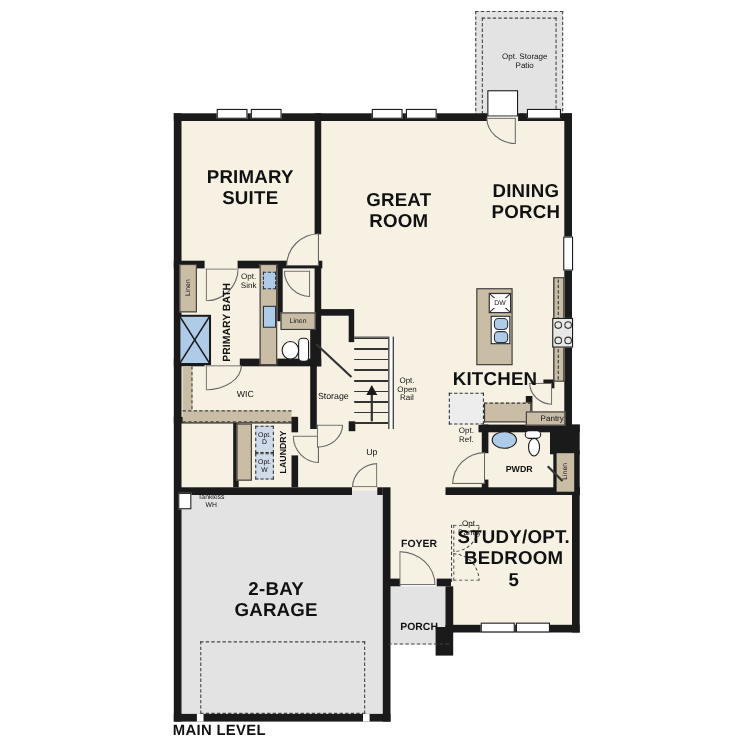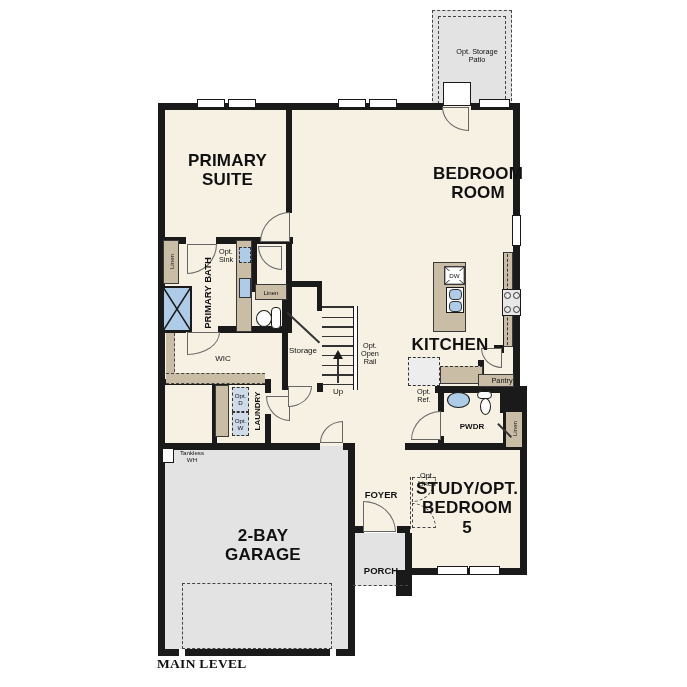--- a/index.html
+++ b/index.html
@@ -14,21 +14,21 @@
   .blue{background:#aecbe8;}
   .window{background:#ffffff;border:1.5px solid #1a1a1a;}
   .door{background:#f7f1e4;border:1.3px solid #666;}
   .door.tl{border-radius:100% 0 0 0;}
   .door.tr{border-radius:0 100% 0 0;}
   .door.br{border-radius:0 0 100% 0;}
   .door.bl{border-radius:0 0 0 100%;}
   .ddash{border:1.4px dashed #444;background:transparent;}
   .lbl{color:#111;text-align:center;line-height:1.13;display:flex;flex-direction:column;align-items:center;justify-content:center;}
   .b{font-weight:bold;}
-  .fs13{font-size:13.5px;letter-spacing:.3px;font-family:Liberation Serif, serif;}
+  .fs13{font-size:13.5px;letter-spacing:.3px;}
   .fs11{font-size:17px;letter-spacing:.2px;}
   .fs9{font-size:9.5px;}
   .fs8{font-size:8px;}
   .fs7{font-size:7.3px;}
   .fs6{font-size:6.2px;}
   .vert{transform:rotate(-90deg);white-space:nowrap;}
   .steps{background:repeating-linear-gradient(to bottom,#333 0 1.5px,transparent 1.5px 9.6px);border-top:1.5px solid #333;}
   .rail{background:#fff;border-left:1.5px solid #1a1a1a;border-right:1.5px solid #1a1a1a;}
   .line{background:#333;}
   .whitebox{background:#fff;border:1.5px solid #1a1a1a;}
@@ -173,34 +173,35 @@
   <div class="abs ddash" style="left:412px;top:477px;width:24px;height:25px;border-radius:0 0 100% 0;"></div>
   <div class="abs ddash" style="left:412px;top:503px;width:24px;height:25px;border-radius:0 100% 0 0;"></div>
   <div class="abs" style="left:410px;top:477px;width:0;height:52px;border-left:1.4px dashed #444;"></div>
 
   <div class="abs ddash" style="left:182px;top:583px;width:150px;height:66px;"></div>
   <div class="abs" style="left:179px;top:649px;width:6px;height:7px;background:#fff;"></div>
   <div class="abs" style="left:330px;top:649px;width:6px;height:7px;background:#fff;"></div>
   <div class="abs" style="left:353px;top:583px;width:55px;height:3px;border-bottom:1.5px dashed #444;"></div>
 
   <div class="abs lbl b fs11" style="left:185px;top:155px;width:85px;height:30px;">PRIMARY SUITE</div>
-  <div class="abs lbl b fs11" style="left:447px;top:168px;width:62px;height:30px;">BEDROOM ROOM</div>
+  <div class="abs lbl b fs11" style="left:330px;top:176px;width:65px;height:30px;">GREAT ROOM</div>
+  <div class="abs lbl b fs11" style="left:447px;top:168px;width:62px;height:30px;">DINING PORCH</div>
   <div class="abs lbl b fs11" style="left:418px;top:337px;width:64px;height:16px;">KITCHEN</div>
   <div class="abs lbl b fs11" style="left:421px;top:492px;width:92px;height:32px;">STUDY/OPT. BEDROOM 5</div>
-  <div class="abs lbl b fs11" style="left:232px;top:529px;width:62px;height:32px;">2-BAY GARAGE</div>
+  <div class="abs lbl b fs11" style="left:220px;top:529px;width:62px;height:32px;">2-BAY GARAGE</div>
   <div class="abs lbl b fs9" style="left:361px;top:488px;width:40px;height:14px;">FOYER</div>
   <div class="abs lbl b fs9" style="left:360px;top:564px;width:42px;height:14px;">PORCH</div>
   <div class="abs lbl b fs8" style="left:454px;top:421px;width:36px;height:12px;text-align:center;">PWDR</div>
   <div class="abs lbl fs8" style="left:206px;top:353px;width:34px;height:12px;">WIC</div>
-  <div class="abs lbl fs8" style="left:285px;top:345px;width:36px;height:12px;">Storage</div>
-  <div class="abs lbl fs8" style="left:328px;top:386px;width:20px;height:12px;">Up</div>
+  <div class="abs lbl fs8" style="left:285px;top:355px;width:36px;height:12px;">Storage</div>
+  <div class="abs lbl fs8" style="left:328px;top:406px;width:20px;height:12px;">Up</div>
   <div class="abs lbl fs7" style="left:354px;top:336px;width:32px;height:36px;">Opt. Open Rail</div>
   <div class="abs lbl fs7" style="left:486px;top:376px;width:32px;height:11px;">Pantry</div>
   <div class="abs lbl fs7" style="left:212px;top:246px;width:28px;height:20px;">Opt. Sink</div>
-  <div class="abs lbl fs7" style="left:412px;top:471px;width:30px;height:18px;">Opt. Linen</div>
+  <div class="abs lbl fs7" style="left:412px;top:471px;width:30px;height:18px;">Opt. Pantry</div>
   <div class="abs lbl fs6" style="left:175px;top:447px;width:34px;height:17px;">Tankless WH</div>
   <div class="abs lbl b fs13" style="left:157px;top:655px;width:130px;height:18px;align-items:flex-start;">MAIN LEVEL</div>
 
   <div class="abs lbl b fs9 vert" style="left:180px;top:281px;width:55px;height:24px;">PRIMARY BATH</div>
   <div class="abs lbl b fs8 vert" style="left:228px;top:405px;width:60px;height:12px;">LAUNDRY</div>
   <div class="abs lbl fs6 vert" style="left:151px;top:256px;width:40px;height:11px;">Linen</div>
   <div class="abs lbl fs6" style="left:255px;top:286px;width:32px;height:12px;">Linen</div>
   <div class="abs lbl fs6 vert" style="left:494px;top:423px;width:40px;height:11px;">Linen</div>
 
 </div>

